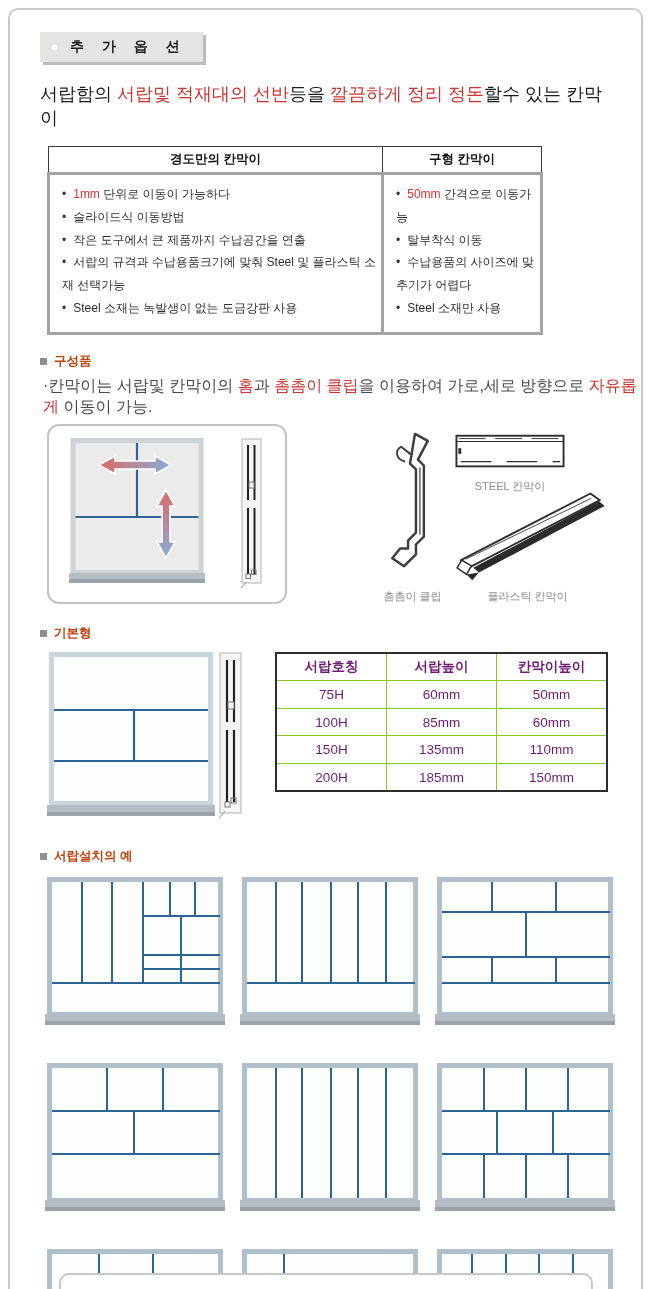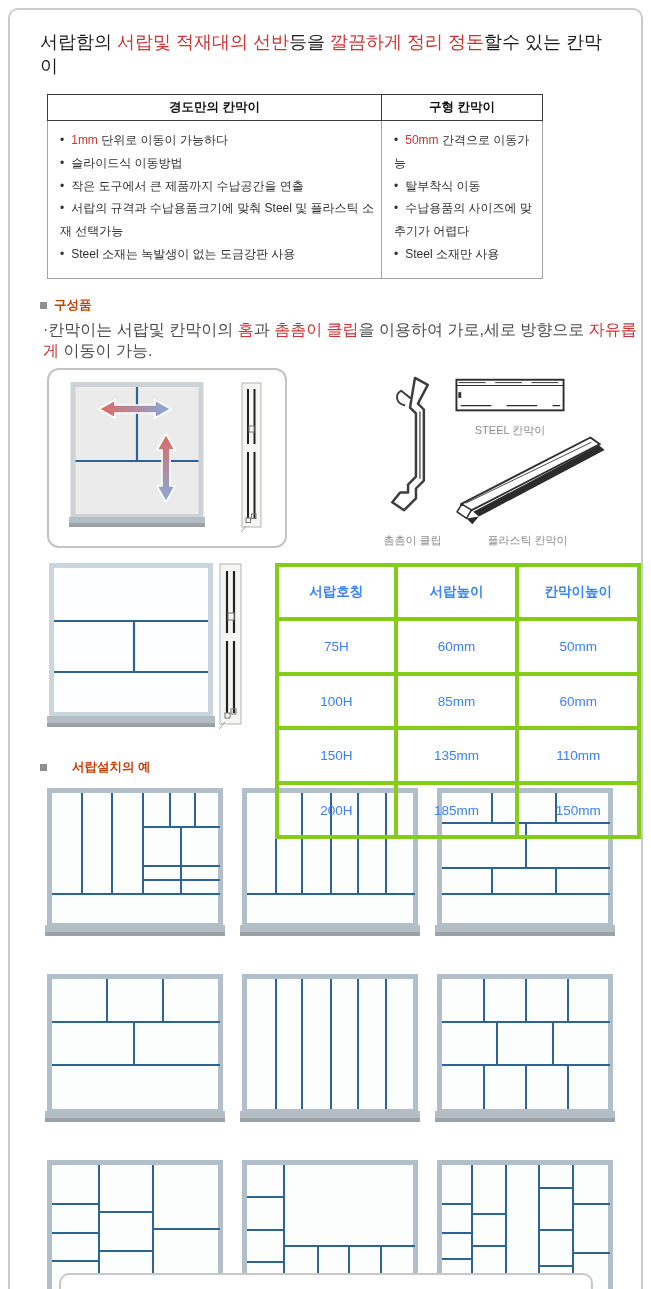--- a/index.html
+++ b/index.html
@@ -8,61 +8,65 @@
   .red{color:#cc3333;}
 
   .badge{display:inline-flex;align-items:center;margin:22px 0 0 30px;background:#e4e4e2;padding:6px 16px 6px 10px;box-shadow:3px 3px 0 #bcbcbc;}
   .badge-dot{width:9px;height:9px;border-radius:50%;background:#fdfdfd;box-shadow:inset 0 0 2px #999;margin-right:11px;}
   .badge-label{font-size:14px;font-weight:bold;letter-spacing:7px;color:#1c1c1c;}
 
   .title{margin:20px 30px 0 30px;font-size:18px;color:#1b1b1b;}
 
   .compare{border-collapse:collapse;margin:16px 0 0 37px;width:496px;table-layout:fixed;}
   .compare th{border:1px solid #3a3a3a;font-size:12.5px;padding:4px 0;color:#111;}
-  .compare td{border:1px solid #a3a3a3;vertical-align:top;padding:8px 4px 12px 12px;}
+  .compare td{border:3px solid #a3a3a3;vertical-align:top;padding:8px 4px 12px 12px;}
   .compare col.c-left{width:334px;}
   .compare ul{margin:0;padding:0;list-style:none;}
   .compare li{font-size:12px;color:#2e2e2e;line-height:1.9;}
   .compare li::before{content:"•";margin-right:7px;color:#333;}
 
   .section-head{margin:18px 0 0 30px;font-size:12.5px;font-weight:bold;color:#c2410c;display:flex;align-items:center;}
   .section-head.b2{margin-top:16px;}
-  .section-head.b3{gap:18px;}
+  .section-head.b3{}
   .sq{width:7px;height:7px;background:#8f8f8f;margin-right:7px;flex:none;}
 
   .desc{margin:6px 0 0 33px;font-size:16px;color:#4a4a4a;}
 
   .components-row{position:relative;height:185px;margin:6px 0 0 37px;}
   .move-box{position:absolute;left:0;top:0;width:236px;height:176px;border:2px solid #c3c3c3;border-radius:12px;background:#fff;}
   .move-box .drawer-c{position:absolute;left:20px;top:12px;}
   .move-box .strip1{position:absolute;left:192px;top:12px;}
   .part{position:absolute;text-align:center;}
   .part-clip{left:323px;top:2px;width:85px;}
   .part-steel{left:403px;top:6px;width:120px;}
   .part-plastic{left:398px;top:60px;width:165px;}
   .part-label{font-size:11px;color:#8b8b8b;margin-top:1px;}
 
   .basic-row{position:relative;margin:8px 0 0 37px;height:180px;}
   .basic-row .basic-drawer{position:absolute;left:0;top:2px;}
   .basic-row .strip2{position:absolute;left:172px;top:2px;}
   .basic-table{position:absolute;left:228px;top:2px;border-collapse:collapse;border:2px solid #2d2d2d;}
-  .basic-table th,.basic-table td{border:4px solid #84cc16;width:109px;height:26.5px;text-align:center;font-size:13.5px;color:#3b82f6;padding:12px;}
+  .basic-table th,.basic-table td{border:1px solid #84cc16;width:109px;height:26.5px;text-align:center;font-size:13.5px;color:#701a75;padding:0;}
   .basic-table th{font-weight:bold;}
 
   .examples-grid{margin:12px 0 0 35px;display:grid;grid-template-columns:repeat(3,180px);gap:34px 15px;}
   svg.ex{display:block;}
 
   .next-hint{position:absolute;left:50%;transform:translateX(-50%);top:1263px;width:530px;height:40px;border:2px solid #c8c8c8;border-radius:10px;background:#fff;}
 </style>
 </head>
 <body>
 
 <div class="page">
 
   
+  <div class="badge">
+    <span class="badge-dot"></span>
+    <span class="badge-label">추 가 옵 션</span>
+  </div>
 
   
   <div class="title">
     <span>서랍함의 </span><span class="red">서랍및</span><span> </span><span class="red">적재대의 선반</span><span>등을 </span><span class="red">깔끔하게 정리 정돈</span><span>할수 있는 칸막이</span>
   </div>
 
   
   <table class="compare">
     <colgroup>
         <col class="c-left">
@@ -168,20 +172,24 @@
         <line x1="1.5" y1="12" x2="113.5" y2="12" stroke="#2e2e2e" stroke-width="1.2"></line>
         <line x1="4" y1="9" x2="113" y2="9" stroke="#2e2e2e" stroke-width="1" stroke-dasharray="28 10"></line>
         <line x1="6" y1="33" x2="110" y2="33" stroke="#2e2e2e" stroke-width="1.2" stroke-dasharray="32 16"></line>
         <rect x="3.5" y="19" width="3" height="6" fill="#2e2e2e"></rect>
       </svg>
       <div class="part-label">STEEL 칸막이</div>
     </div>
   </div>
 
   
+  <div class="section-head b2">
+    <span class="sq"></span>
+    <span>기본형</span>
+  </div>
 
   <div class="basic-row">
     <svg class="basic-drawer" width="168" height="170" viewBox="0 0 168 170">
       <rect x="4.5" y="2.5" width="159" height="149" fill="#fdfeff" stroke="#c9d6dd" stroke-width="5"></rect>
       <g stroke="#2d6395" stroke-width="2.2">
         <line x1="7" y1="58" x2="161" y2="58"></line>
         <line x1="7" y1="109" x2="161" y2="109"></line>
         <line x1="87" y1="58" x2="87" y2="109"></line>
       </g>
       <rect x="0" y="153" width="168" height="9" fill="#b4bdc4"></rect>

